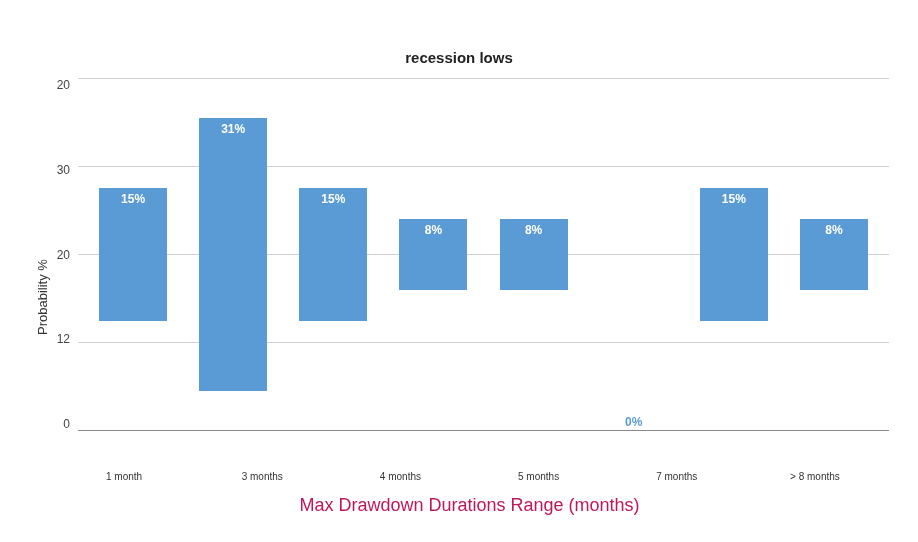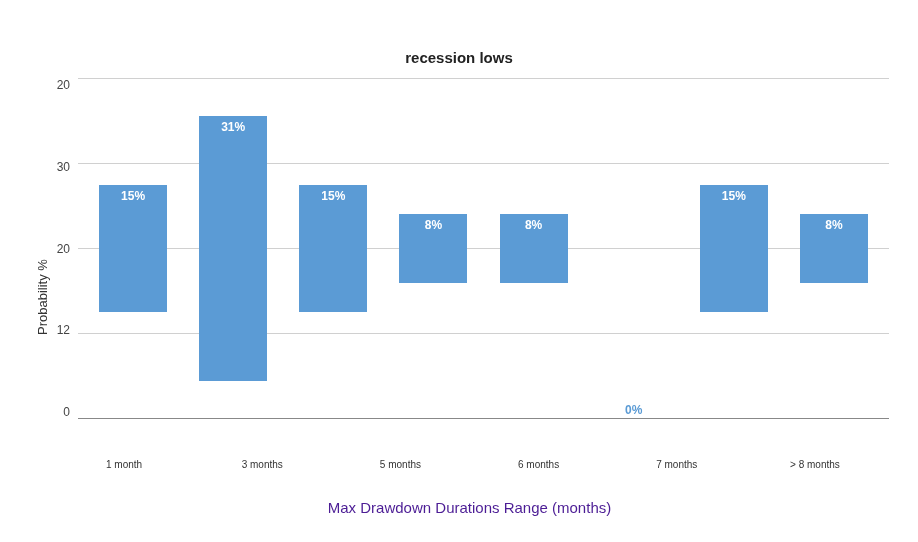--- a/index.html
+++ b/index.html
@@ -137,23 +137,23 @@
       flex: 1;
       display: flex;
       align-items: center;
       justify-content: center;
       font-size: 10px;
       color: #333;
       text-align: center;
     }
     .x-axis-title {
       text-align: center;
-      font-size: 15px;
-      color: #4c1d95;
-      margin-top: 20px;
+      font-size: 18px;
+      color: #be185d;
+      margin-top: 4px;
     }
     .axis-line {
       position: absolute;
       bottom: 30px;
       left: 0;
       right: 0;
       height: 1px;
       background: #888;
     }
   </style>
@@ -224,21 +224,21 @@
                   <div class="bar-label">8%</div>
                 </div>
               </div>
             </div>
           <div class="axis-line"></div>
         </div>
       </div>
       <div class="x-axis-labels" id="x-labels-container">
           <div class="x-label">1 month</div>
           <div class="x-label">3 months</div>
+          <div class="x-label">4 months</div>
           <div class="x-label">5 months</div>
-          <div class="x-label">6 months</div>
           <div class="x-label">7 months</div>
           <div class="x-label">&gt; 8 months</div>
         </div>
       <div class="x-axis-title">Max Drawdown Durations Range (months)</div>
     </div>
   </div>
 </div>
 
 </body></html>

